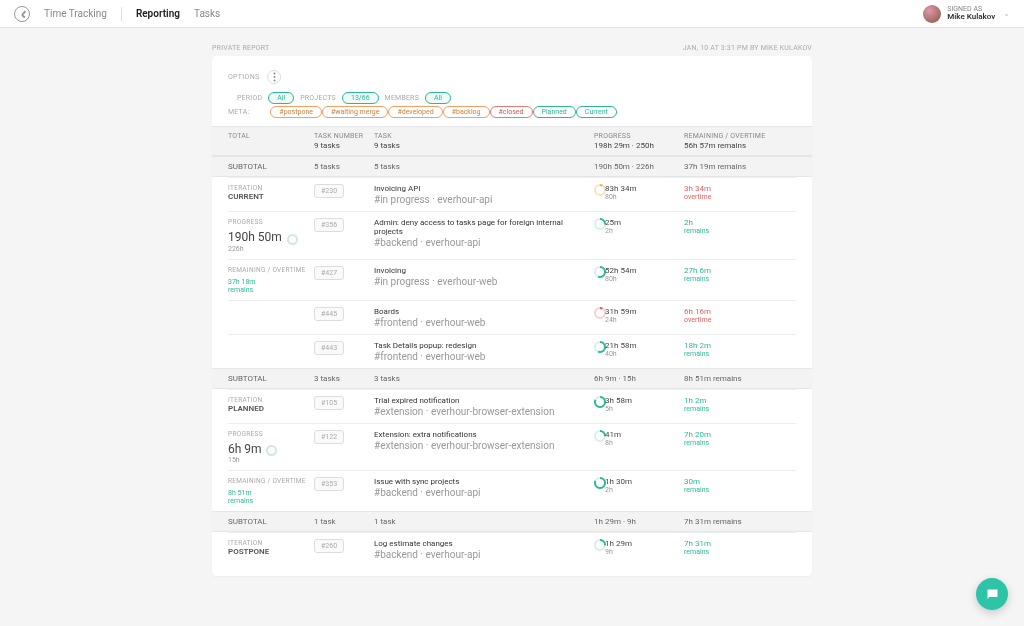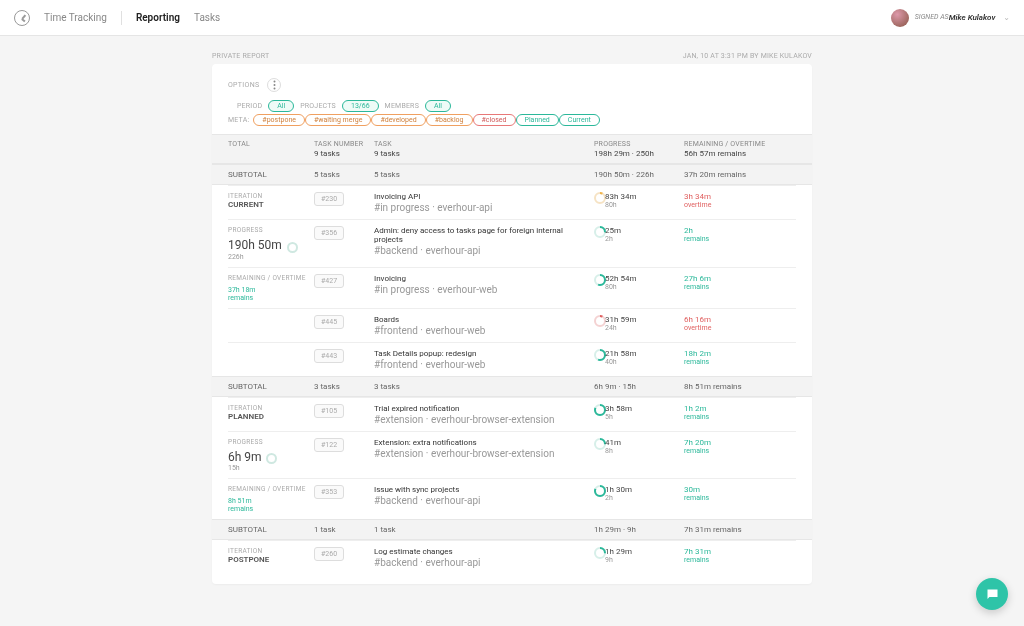--- a/index.html
+++ b/index.html
@@ -7,21 +7,21 @@
     font-family: -apple-system, BlinkMacSystemFont, "Segoe UI", Roboto, Helvetica, Arial, sans-serif;
     background: #f5f5f5;
     color: #333;
     font-size: 9px;
     width: 1024px;
     height: 626px;
     overflow: hidden;
   }
   
   .topnav {
-    height: 36px;
+    height: 28px;
     background: #fff;
     border-bottom: 1px solid #e5e5e5;
     display: flex;
     align-items: center;
     padding: 0 14px;
     justify-content: space-between;
   }
   .nav-left { display:flex; align-items:center; gap:14px; }
   .logo {
     width: 16px; height:16px; border:1.5px solid #999; border-radius:50%;
@@ -35,21 +35,21 @@
   .logo:after {
     content:""; position:absolute; width:4px; height:1.5px; background:#999;
     top:50%; left:50%; transform-origin:left center; transform: rotate(40deg);
   }
   .nav-link { color:#888; font-size:10px; cursor:pointer; }
   .nav-link.active { color:#222; font-weight:600; }
   .nav-sep { width:1px; height:14px; background:#e0e0e0; }
   .nav-right { display:flex; align-items:center; gap:6px; }
   .avatar { width:18px; height:18px; border-radius:50%; background: radial-gradient(circle at 35% 30%, #d9a, #854); }
   .signed {
-    display:flex; flex-direction:row; line-height:1; font-size:7px; color:#888;font-style:italic;
+    display:flex; flex-direction:column; line-height:1; font-size:7px; color:#888;
   }
   .signed .name { font-size:8px; color:#333; font-weight:600; }
   .nav-caret { color:#bbb; font-size:8px; margin-left:2px; }
 
   
   .page {
     width: 600px;
     margin: 12px auto 0;
   }
   .page-meta {
@@ -71,21 +71,21 @@
     font-size:10px; line-height:1; cursor:pointer;
   }
 
   
   .filters { display:flex; align-items:center; gap:6px; font-size:7px; color:#aaa; margin-bottom:4px; flex-wrap:wrap;padding-left:9px; }
   .filter-label { letter-spacing:0.2px; }
   .pill {
     border:1px solid #2bb89a; color:#2bb89a; background:#eefbf7;
     border-radius:9px; padding:1px 8px; font-size:7px; cursor:pointer;
   }
-  .tags-row { display:flex; align-items:center; gap:4px; font-size:7px; color:#aaa; margin-top:4px; flex-wrap:wrap; }
+  .tags-row { display:flex; align-items:center; gap:21px; font-size:7px; color:#aaa; margin-top:4px; flex-wrap:wrap; }
   .tag {
     border-radius:9px; padding:1px 8px; font-size:7px; background:#fff; cursor:pointer;
     border:1px solid;
   }
   .tag.orange { border-color:#f0a060; color:#d0803c; }
   .tag.red { border-color:#e87878; color:#d05a5a; }
   .tag.teal { border-color:#2bb89a; color:#2bb89a; }
 
   
   .tbl { margin-top:10px; width:100%; }
@@ -219,21 +219,21 @@
           <div class="sub">56h 57m remains</div>
         </div>
       </div>
 
       <div id="groups-host">
           <div class="row subtotal">
     <div class="c"><span class="gray">SUBTOTAL</span></div>
     <div class="c gray">5 tasks</div>
     <div class="c gray">5 tasks</div>
     <div class="c gray">190h 50m · 226h</div>
-    <div class="c gray">37h 20m remains</div>
+    <div class="c gray">37h 19m remains</div>
           </div>
           <div class="row taskrow">
       <div class="c sidebar">
               <div class="label-sm">ITERATION</div>
             <div class="iter-name">CURRENT</div>
             </div>
       <div class="c">
         <span class="tasknum-chip">#230</span>
       </div>
       <div class="c">

